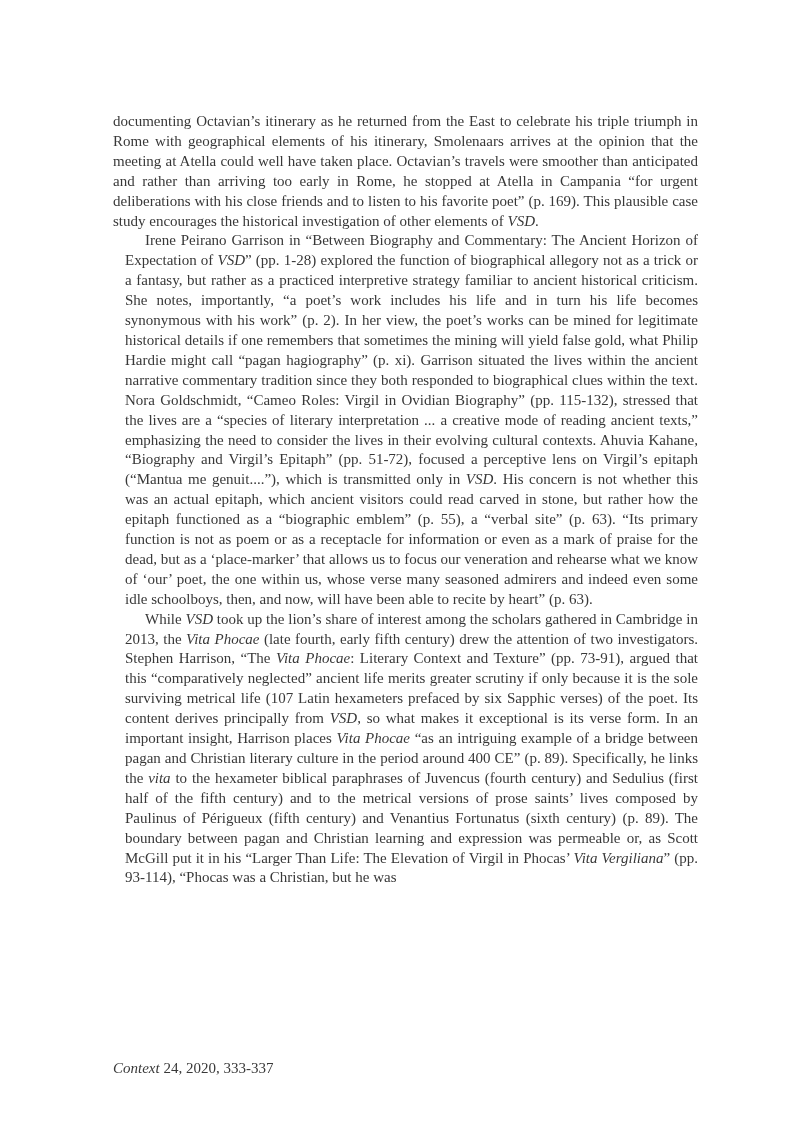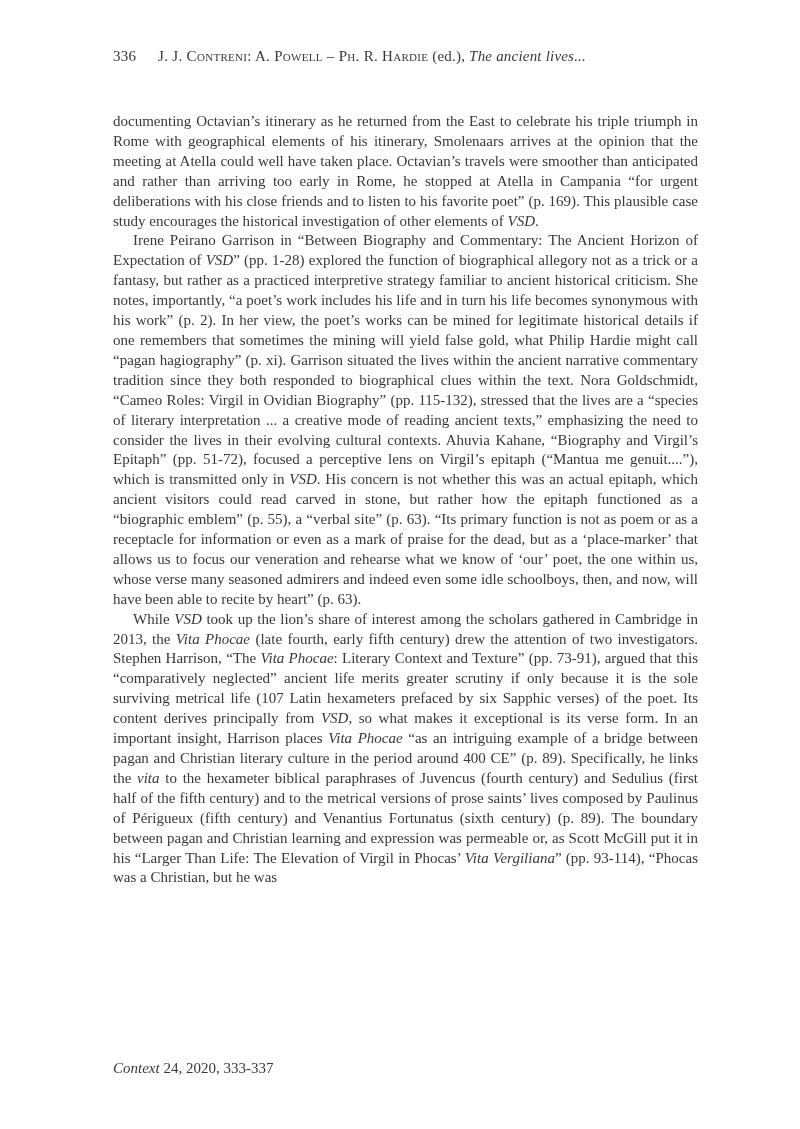--- a/index.html
+++ b/index.html
@@ -39,41 +39,39 @@
     text-align: justify;
     hyphens: auto;
     -webkit-hyphens: auto;
   }
   .body-text p {
     margin: 0;
     padding: 0;
   }
   .body-text p.indent {
     text-indent: 20px;
+    margin-left: 12px;
   }
   .page-footer {
     position: absolute;
     top: 1060px;
     left: 113px;
     width: 590px;
     display: flex;
     justify-content: space-between;
     font-size: 15px;
   }
   .it { font-style: italic; }
   .sc { font-variant: small-caps; letter-spacing: 0.3px; }
 </style>
 </head>
 <body>
 
 <div class="sheet">
 
-  <div class="running-header">
-    <span class="pagenum">336</span><span class="head-title"><span class="sc">J. J. Contreni: A. Powell – Ph. R. Hardie</span><span> (ed.), </span><span class="it">The ancient lives...</span></span>
-  </div>
 
   <div class="body-text">
     <p class="para"><span>documenting Octavian’s itinerary as he returned from the East to celebrate his triple triumph in Rome with geographical elements of his itinerary, Smolenaars arrives at the opinion that the meeting at Atella could well have taken place. Octavian’s travels were smoother than anticipated and rather than arriving too early in Rome, he stopped at Atella in Campania “for urgent deliberations with his close friends and to listen to his favorite poet” (p. 169). This plausible case study encourages the historical investigation of other elements of </span><span class="it">VSD</span><span>.</span></p>
     <p class="para indent"><span>Irene Peirano Garrison in “Between Biography and Commentary: The Ancient Horizon of Expectation of </span><span class="it">VSD</span><span>” (pp. 1-28) explored the function of biographical allegory not as a trick or a fantasy, but rather as a practiced interpretive strategy familiar to ancient historical criticism. She notes, importantly, “a poet’s work includes his life and in turn his life becomes synonymous with his work” (p. 2). In her view, the poet’s works can be mined for legitimate historical details if one remembers that sometimes the mining will yield false gold, what Philip Hardie might call “pagan hagiography” (p. xi). Garrison situated the lives within the ancient narrative commentary tradition since they both responded to biographical clues within the text. Nora Goldschmidt, “Cameo Roles: Virgil in Ovidian Biography” (pp. 115-132), stressed that the lives are a “species of literary interpretation ... a creative mode of reading ancient texts,” emphasizing the need to consider the lives in their evolving cultural contexts. Ahuvia Kahane, “Biography and Virgil’s Epitaph” (pp. 51-72), focused a perceptive lens on Virgil’s epitaph (“Mantua me genuit....”), which is transmitted only in </span><span class="it">VSD</span><span>. His concern is not whether this was an actual epitaph, which ancient visitors could read carved in stone, but rather how the epitaph functioned as a “biographic emblem” (p. 55), a “verbal site” (p. 63). “Its primary function is not as poem or as a receptacle for information or even as a mark of praise for the dead, but as a ‘place-marker’ that allows us to focus our veneration and rehearse what we know of ‘our’ poet, the one within us, whose verse many seasoned admirers and indeed even some idle schoolboys, then, and now, will have been able to recite by heart” (p. 63).</span></p>
     <p class="para indent"><span>While </span><span class="it">VSD</span><span> took up the lion’s share of interest among the scholars gathered in Cambridge in 2013, the </span><span class="it">Vita Phocae</span><span> (late fourth, early fifth century) drew the attention of two investigators. Stephen Harrison, “The </span><span class="it">Vita Phocae</span><span>: Literary Context and Texture” (pp. 73-91), argued that this “comparatively neglected” ancient life merits greater scrutiny if only because it is the sole surviving metrical life (107 Latin hexameters prefaced by six Sapphic verses) of the poet. Its content derives principally from </span><span class="it">VSD</span><span>, so what makes it exceptional is its verse form. In an important insight, Harrison places </span><span class="it">Vita Phocae</span><span> “as an intriguing example of a bridge between pagan and Christian literary culture in the period around 400 CE” (p. 89). Specifically, he links the </span><span class="it">vita</span><span> to the hexameter biblical paraphrases of Juvencus (fourth century) and Sedulius (first half of the fifth century) and to the metrical versions of prose saints’ lives composed by Paulinus of Périgueux (fifth century) and Venantius Fortunatus (sixth century) (p. 89). The boundary between pagan and Christian learning and expression was permeable or, as Scott McGill put it in his “Larger Than Life: The Elevation of Virgil in Phocas’ </span><span class="it">Vita Vergiliana</span><span>” (pp. 93-114), “Phocas was a Christian, but he was</span></p>
   </div>
 
   <div class="page-footer">
     <span><span class="it">Context</span><span> 24, 2020, 333-337</span></span>
   </div>

